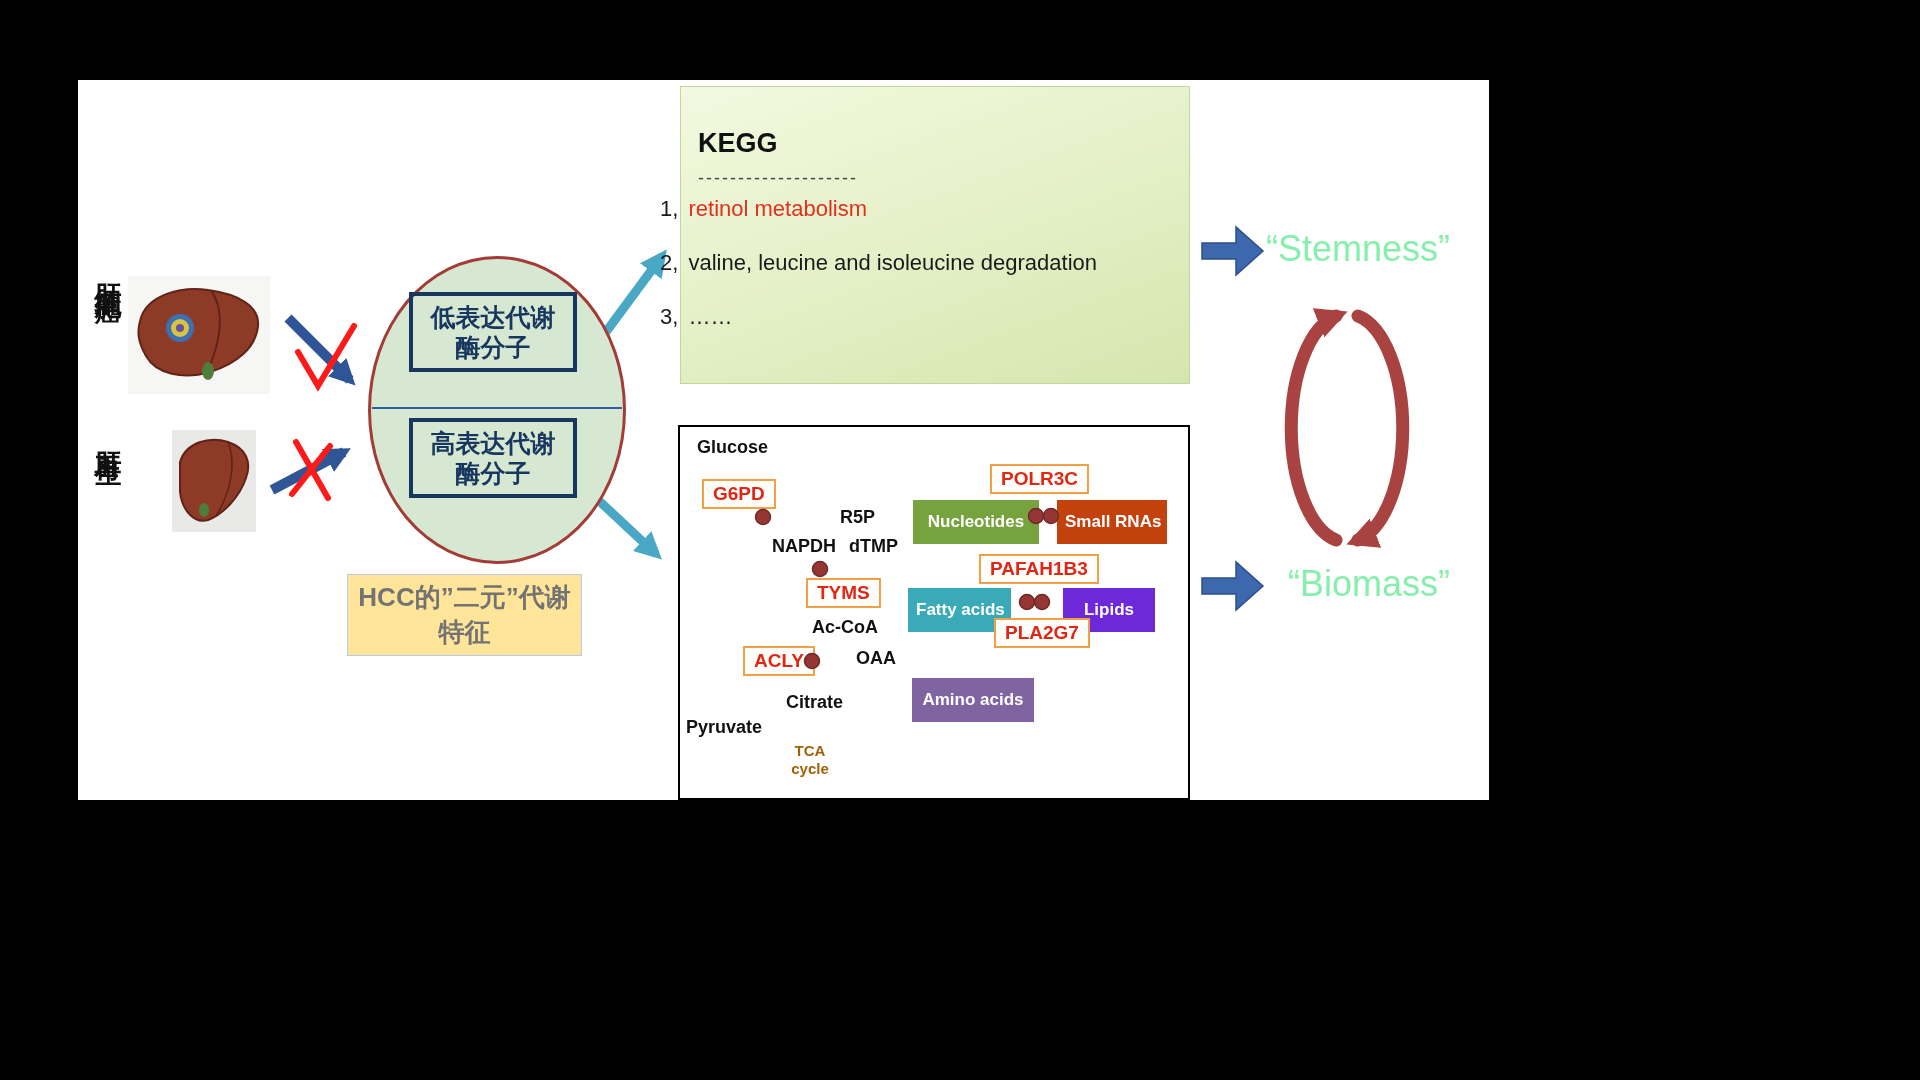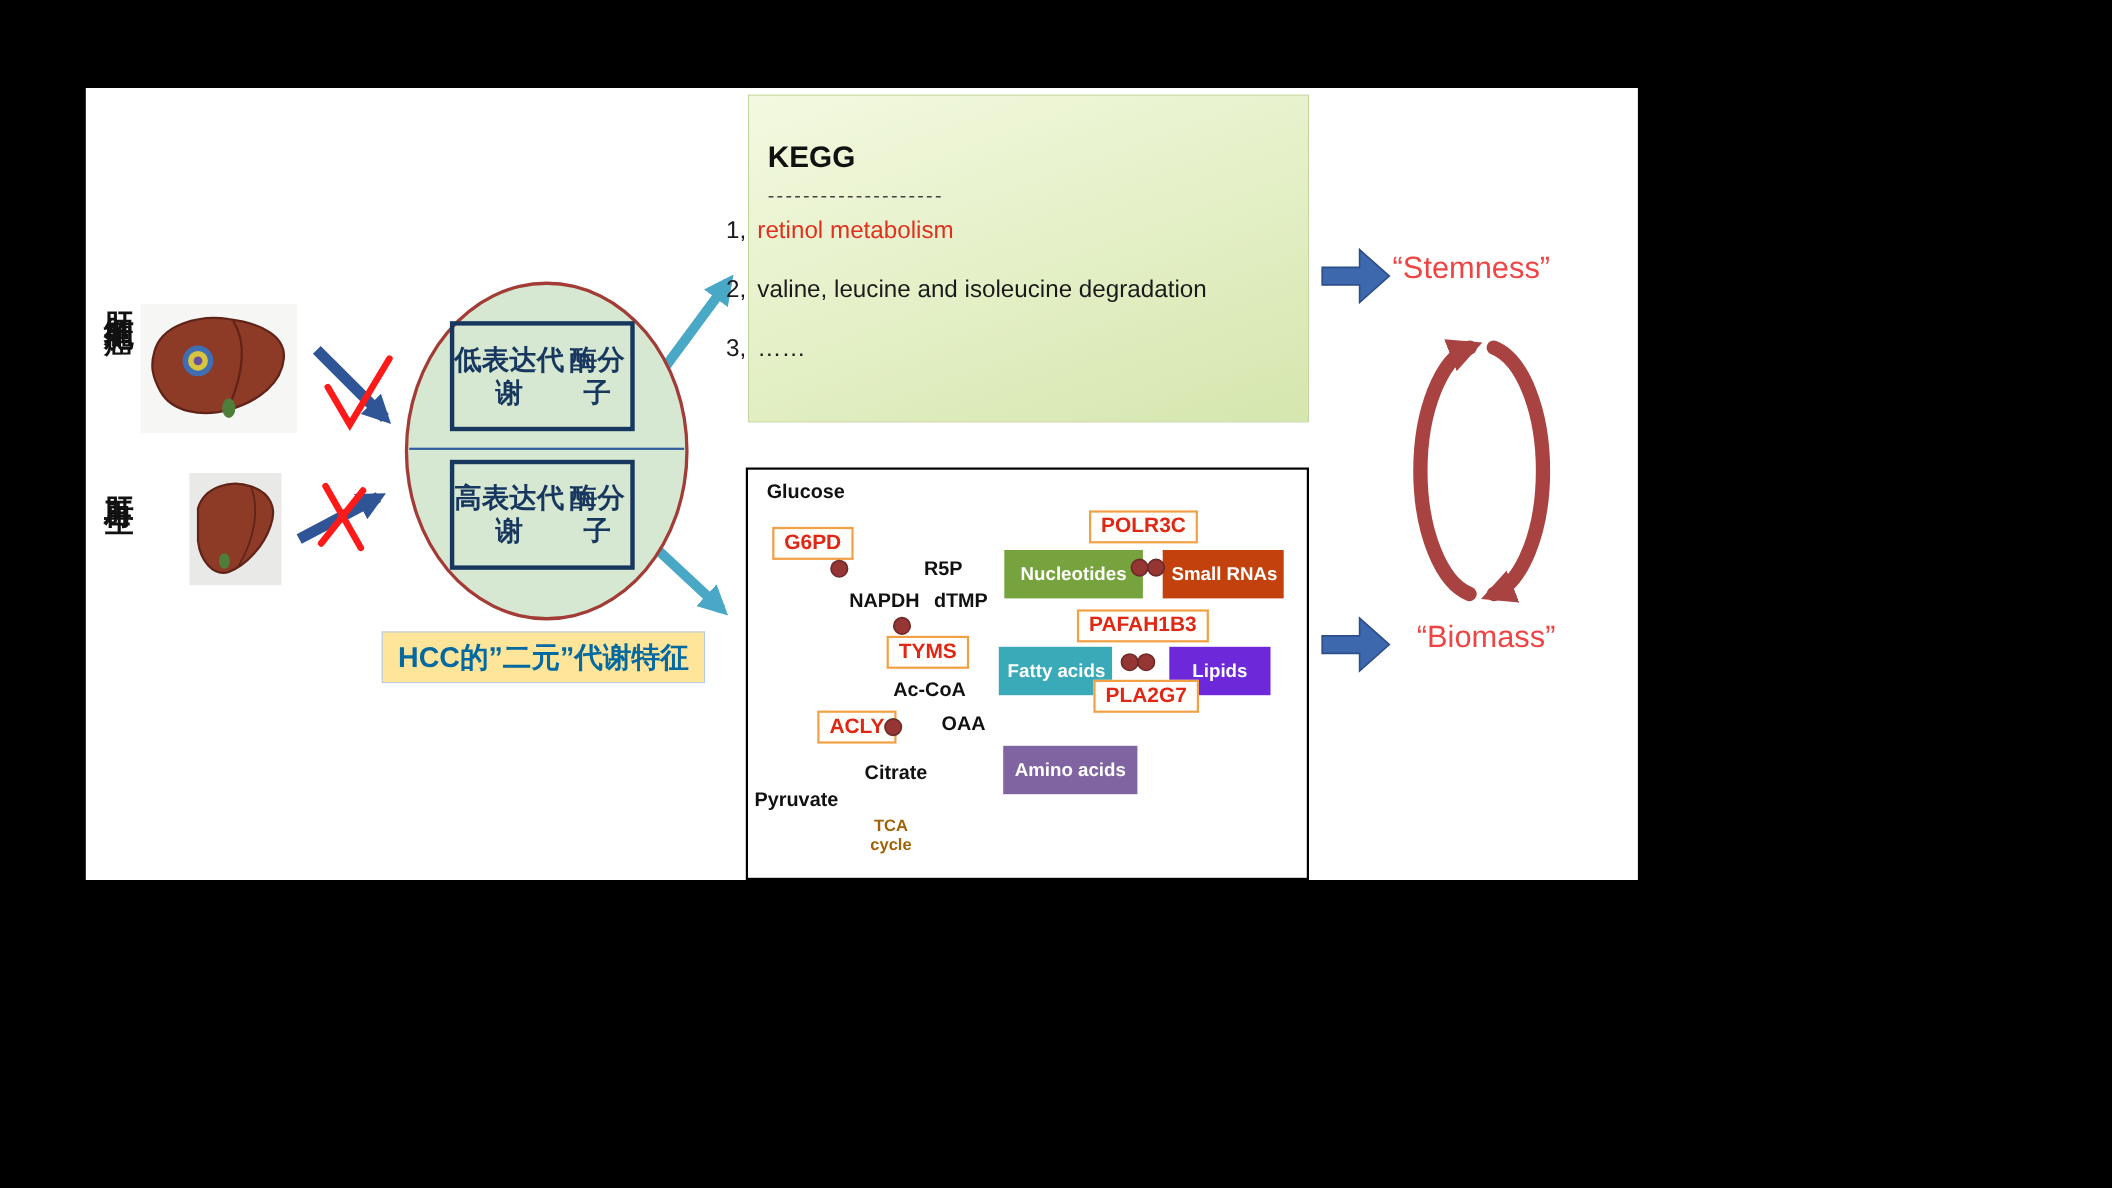--- a/index.html
+++ b/index.html
@@ -15,38 +15,38 @@
 
   
   .vlabel{position:absolute;z-index:2;writing-mode:vertical-rl;text-orientation:upright;
           font-weight:bold;font-size:27px;color:#111;letter-spacing:4px}
   .liverimg{position:absolute;z-index:2}
 
   
   #ellipse{position:absolute;z-index:2;left:368px;top:256px;width:258px;height:308px;
            background:#d6e8d2;border:3px solid #a33c36;border-radius:50%}
   #ellipse-divider{position:absolute;z-index:2;left:372px;top:407px;width:250px;height:2px;background:#2f5d9e}
-  .inner-box{position:absolute;z-index:2;left:409px;width:168px;height:100px;border:4px solid #17375e;
-             display:flex;flex-direction:row;align-items:center;justify-content:center;
+  .inner-box{position:absolute;z-index:2;left:409px;width:168px;height:80px;border:4px solid #17375e;
+             display:flex;flex-direction:column;align-items:center;justify-content:center;
              font-weight:bold;font-size:25px;line-height:1.22;color:#17375e;text-align:center}
-  #caption{position:absolute;z-index:2;left:347px;top:574px;width:294px;padding:5px 8px;text-align:center;
-           background:#ffe599;border:1px solid #b8cce4;color:#0369a1;font-weight:bold;font-size:26px}
+  #caption{position:absolute;z-index:2;left:347px;top:574px;width:235px;padding:5px 8px;text-align:center;
+           background:#ffe599;border:1px solid #b8cce4;color:#737373;font-weight:bold;font-size:26px}
 
   
   #kegg-box{position:absolute;z-index:2;left:680px;top:86px;width:510px;height:298px;
             background:linear-gradient(160deg,#f3f9e0 0%,#e3efc5 55%,#d5e6ae 100%);
             border:1px solid #c3d69b}
   #kegg-title{position:absolute;z-index:2;left:698px;top:128px;font-weight:bold;font-size:27px;color:#111}
   #kegg-divider{position:absolute;z-index:2;left:698px;top:168px;font-size:18px;color:#444;letter-spacing:2px}
   .kegg-item{position:absolute;z-index:2;left:660px;font-size:22px;color:#1a1a1a;white-space:nowrap}
   .kegg-item .prefix{margin-right:4px}
   .kegg-red{color:#e0301e}
 
   
-  .outcome{position:absolute;z-index:2;font-size:28px;color:#ef4444;white-space:nowrap}
+  .outcome{position:absolute;z-index:2;font-size:36px;color:#86efac;white-space:nowrap}
 
   
   #pathway-box{position:absolute;z-index:1;left:678px;top:425px;width:512px;height:375px;
                background:#fff;border:2px solid #000}
   .met{position:absolute;z-index:2;font-weight:bold;font-size:18px;color:#111;white-space:nowrap}
   .enzyme{position:absolute;z-index:2;border:2px solid #f2a045;background:#fffefb;color:#e02716;
           font-weight:bold;font-size:19px;padding:2px 9px;white-space:nowrap}
   .product{position:absolute;z-index:2;color:#fff;font-weight:bold;font-size:17px;text-align:center;
            padding:12px 8px;white-space:nowrap}
   .bg-nuc{background:#77a33e;width:126px}

